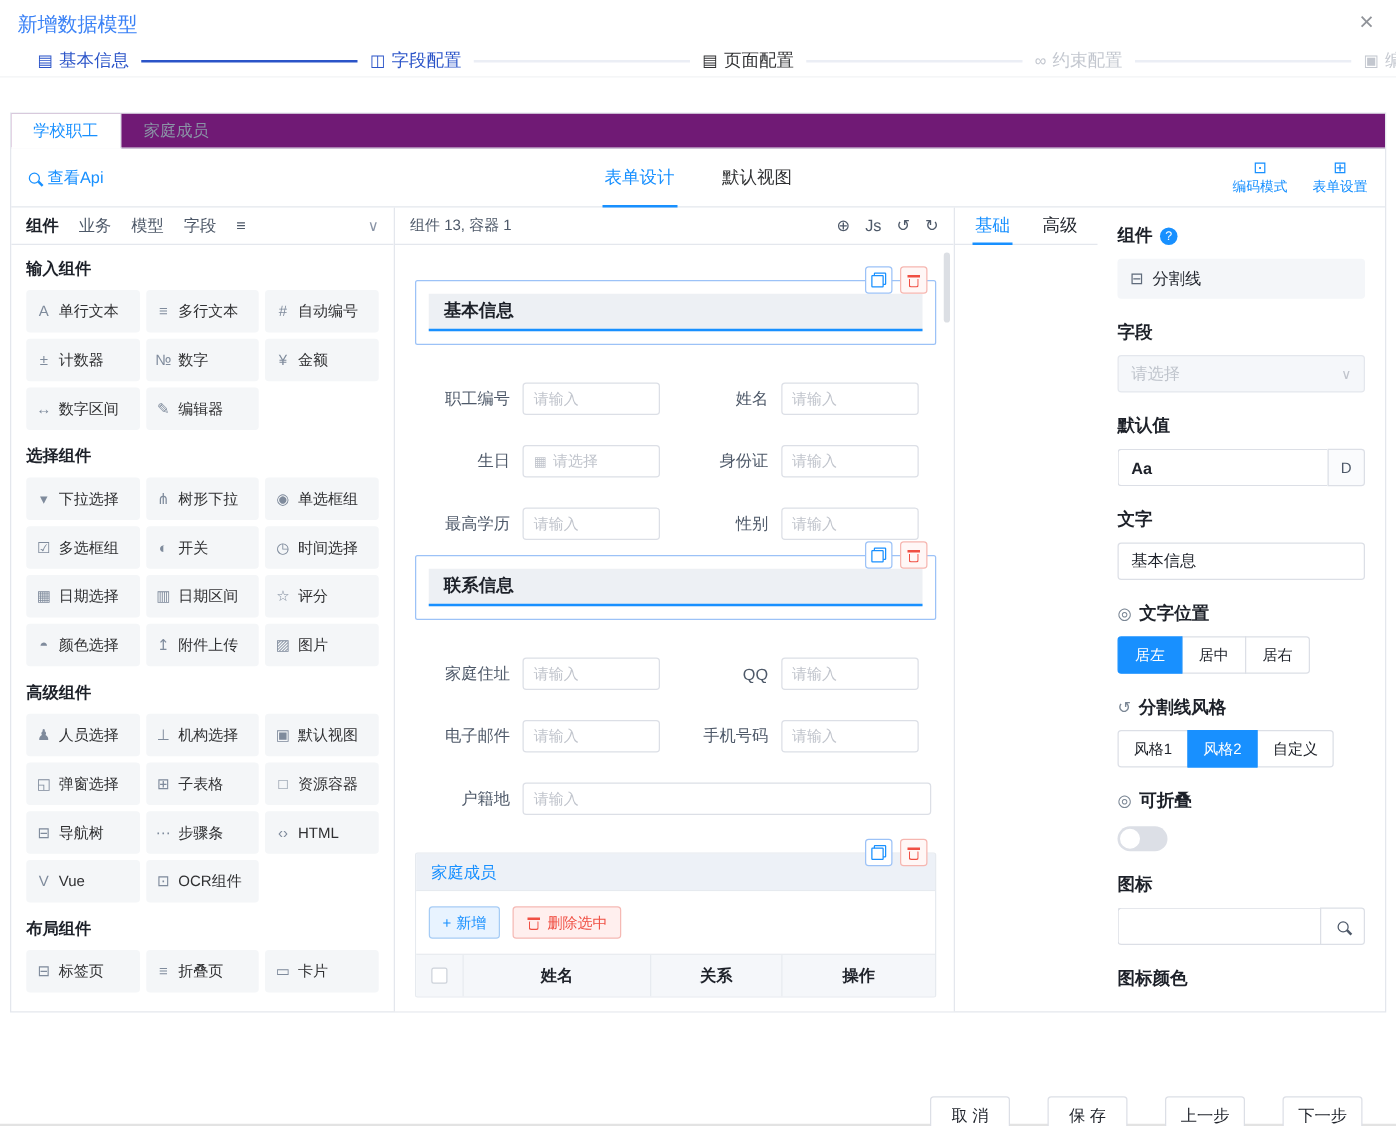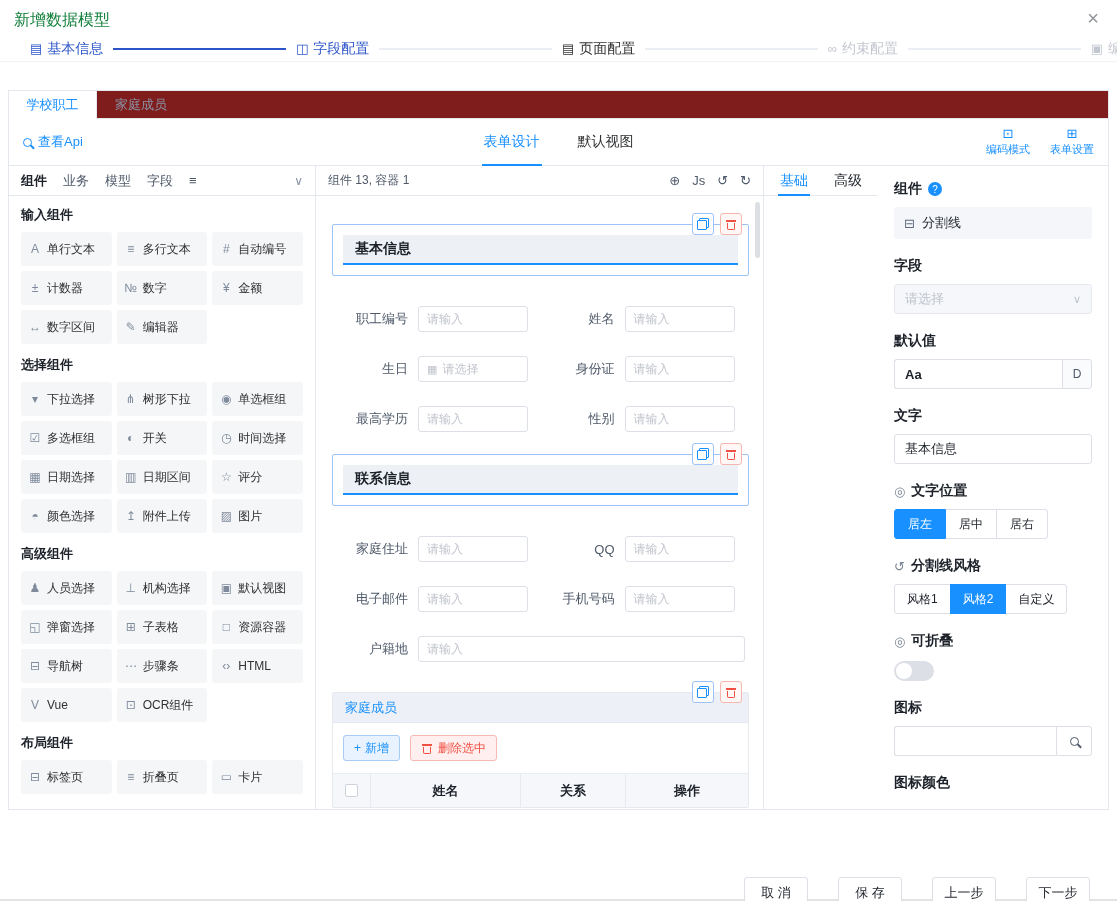--- a/index.html
+++ b/index.html
@@ -3,37 +3,37 @@
 <meta charset="utf-8">
 <style>
   *{margin:0;padding:0;box-sizing:border-box}
   html,body{width:1117px;height:901px;background:#fff;overflow:hidden;position:relative;
     font-family:"Liberation Sans","DejaVu Sans",sans-serif;color:#303133}
   :root{--accent:#1890ff;--step-blue:#2b54c8;--danger:#f04f43}
 
   
   .dlg-header{position:absolute;left:0;top:0;width:100%;height:34px;padding:10px 18px 0 14px;
     display:flex;justify-content:space-between;align-items:flex-start}
-  .dlg-title{font-size:16px;color:#15803d}
+  .dlg-title{font-size:16px;color:#3b82f6}
   .dlg-close{font-size:20px;color:#909399;line-height:16px;cursor:pointer}
 
   
   .steps{position:absolute;left:0;top:36px;width:1150px;height:26px;display:flex;align-items:center;
     padding-left:30px;border-bottom:1px solid #f2f3f5}
   .step{display:flex;align-items:center;gap:5px;font-size:14px;white-space:nowrap;cursor:pointer}
   .step-icon{font-size:13px;line-height:13px}
   .step-done,.step-active{color:var(--step-blue)}
   .step-next{color:#303133}
   .step-disabled{color:#c3c7cf}
   .step-line{flex:1;height:2px;background:#ebeef5;margin:0 10px}
   .step-line.line-active{background:var(--step-blue)}
 
   
   .main-box{position:absolute;left:8px;top:90px;width:1101px;height:720px;border:1px solid #e4e7ed;background:#fff}
-  .model-tabs{height:28px;display:flex;border-bottom:1px solid #e4e7ed;background:#7f1d1d}
+  .model-tabs{height:28px;display:flex;border-bottom:1px solid #e4e7ed;background:#701a75}
   .model-tab{min-width:88px;padding:0 16px;display:flex;align-items:center;justify-content:center;
     font-size:13px;color:#8a94a6;cursor:pointer}
   .model-tab.active{color:var(--accent);background:#fff;border-right:1px solid #e4e7ed;
     margin-bottom:-1px;border-bottom:1px solid #fff}
 
   
   .toolbar{height:47px;border-bottom:1px solid #e4e7ed;display:flex;align-items:center;position:relative;padding:0 14px}
   .view-api{display:flex;align-items:center;gap:6px;color:var(--accent);font-size:13px;cursor:pointer}
   .mag{display:inline-block;width:9px;height:9px;border:1.5px solid currentColor;border-radius:50%;position:relative}
   .mag::after{content:"";position:absolute;width:5px;height:1.5px;background:currentColor;right:-4px;bottom:-2px;transform:rotate(45deg)}
@@ -69,21 +69,21 @@
 
   
   .canvas-header{height:30px;flex:none;border-bottom:1px solid #e4e7ed;display:flex;align-items:center;
     justify-content:space-between;padding:0 12px}
   .canvas-status{font-size:12px;color:#4e5969}
   .canvas-icons{display:flex;gap:12px;align-items:center}
   .canvas-icon{font-size:13px;color:#4e5969;cursor:pointer}
   .canvas-body{flex:1;padding:14px 14px 0 16px;overflow:hidden;position:relative}
   .scroll-thumb{position:absolute;right:3px;top:6px;width:5px;height:56px;background:#dcdfe4;border-radius:3px}
 
-  .sel-wrap{position:relative;border:1px solid #9cc2f7;border-radius:2px;padding:10px;margin-top:22px}
+  .sel-wrap{position:relative;border:1px solid #9cc2f7;border-radius:2px;padding:10px;margin-top:12px}
   .sel-wrap.first{margin-top:14px}
   .comp-actions{position:absolute;top:-12px;right:6px;display:flex;gap:6px;z-index:2}
   .act-btn{width:22px;height:22px;background:#fff;border-radius:3px;display:flex;align-items:center;justify-content:center;cursor:pointer}
   .act-copy{border:1px solid #9cc2f7;color:var(--accent)}
   .act-del{border:1px solid #f6b6b0;color:var(--danger);background:#fff7f6}
   .ic-copy{position:relative;width:12px;height:12px;display:inline-block}
   .ic-copy::before{content:"";position:absolute;right:0;top:0;width:8px;height:8px;border:1px solid currentColor;border-radius:1px}
   .ic-copy::after{content:"";position:absolute;left:0;bottom:0;width:8px;height:8px;border:1px solid currentColor;border-radius:1px;background:#fff}
   .ic-trash{position:relative;width:12px;height:12px;display:inline-block}
   .ic-trash::before{content:"";position:absolute;left:1px;top:2px;width:10px;height:2px;background:currentColor}

